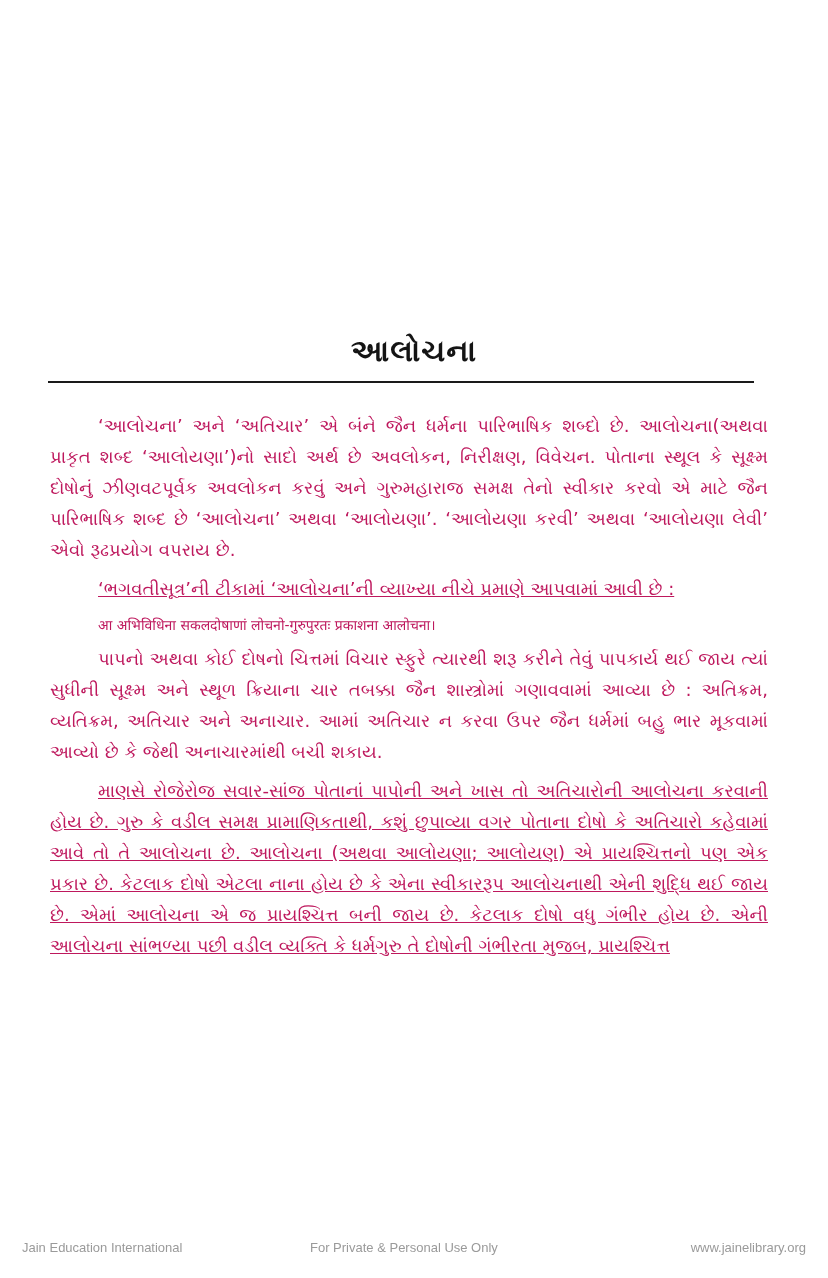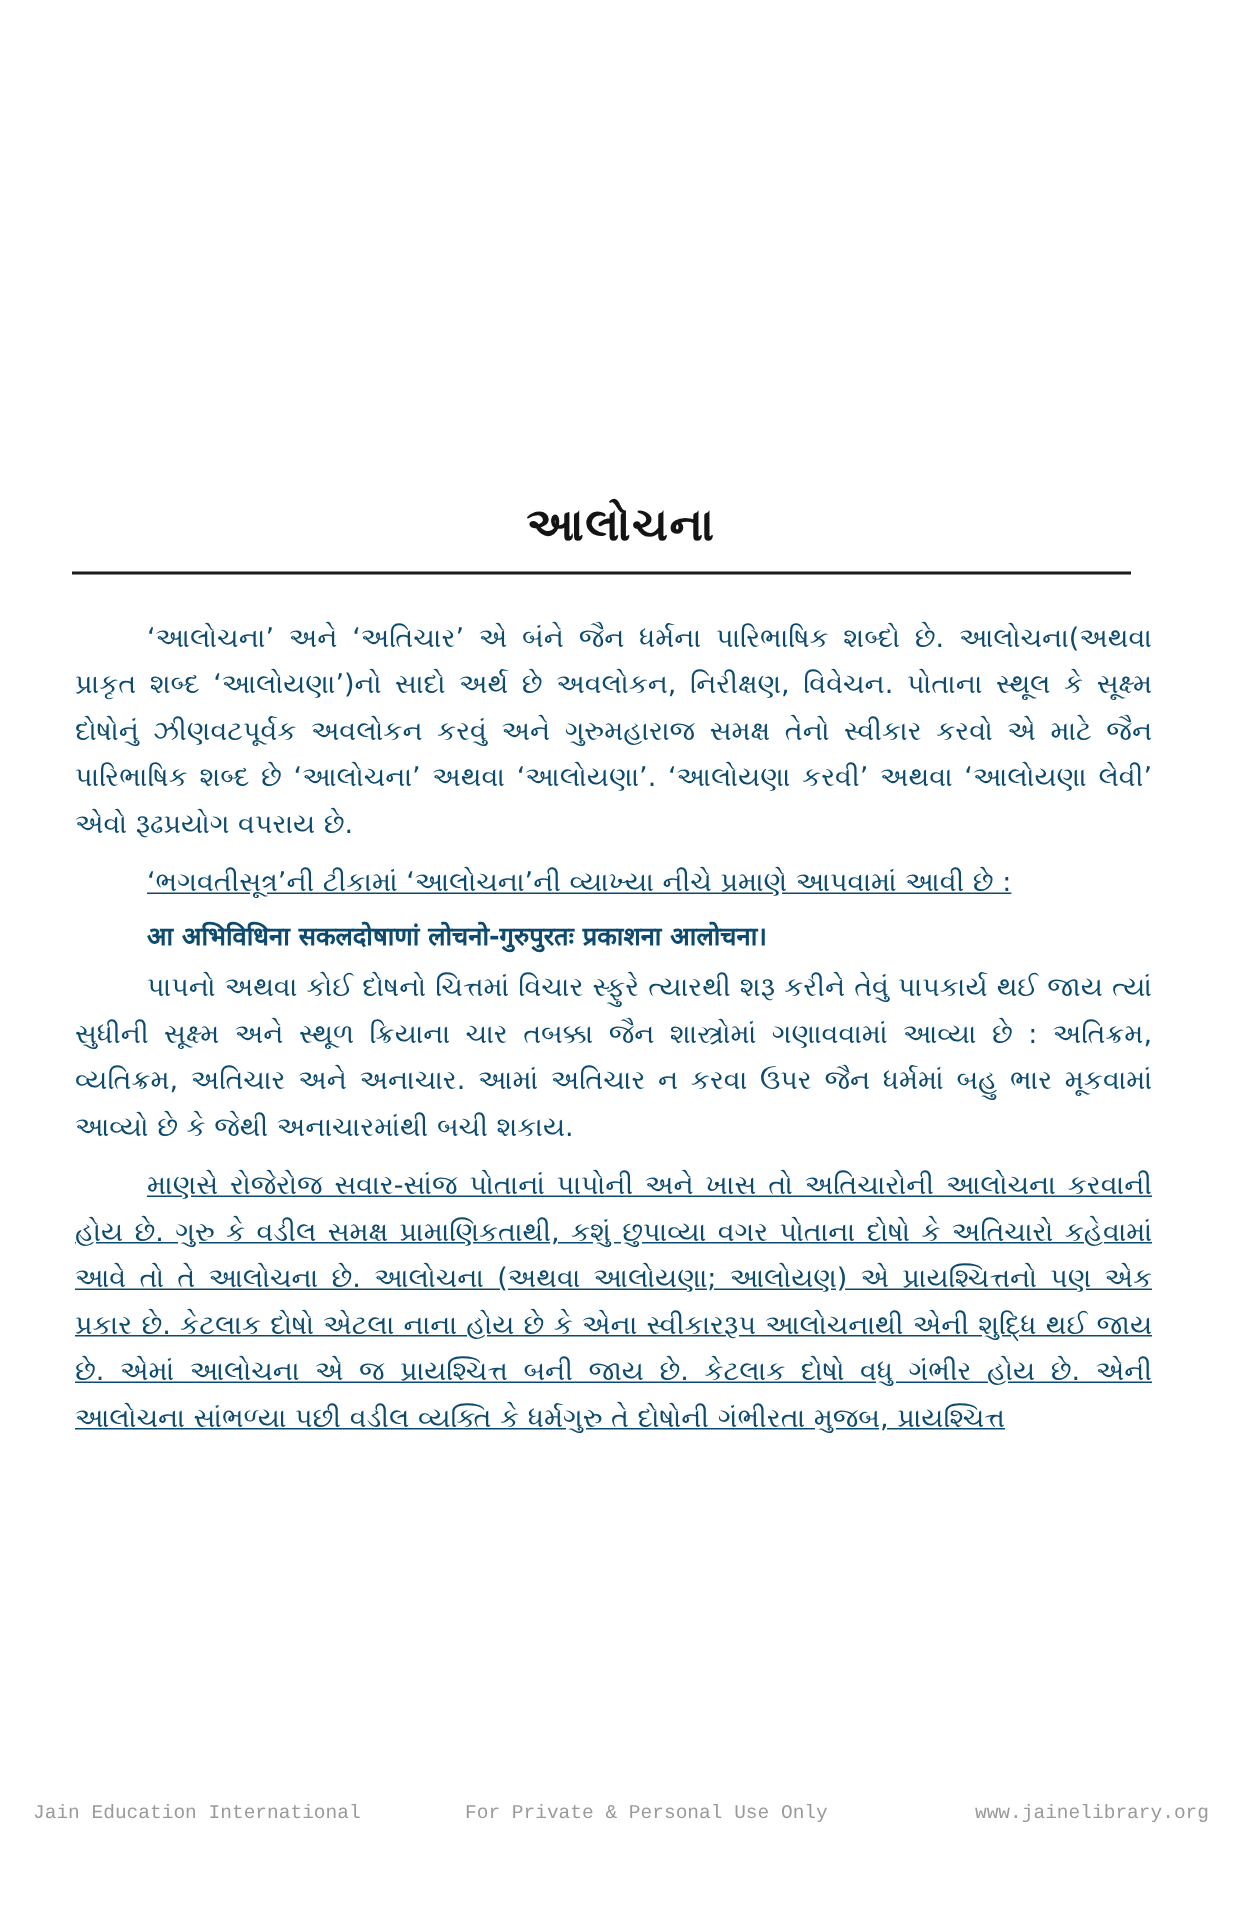--- a/index.html
+++ b/index.html
@@ -39,43 +39,43 @@
       height: 2px;
       background: #1a1a1a;
     }
     .body-text {
       position: absolute;
       top: 410px;
       left: 50px;
       width: 718px;
       font-size: 18px;
       line-height: 31px;
-      color: #0c4a6e;
+      color: #be185d;
     }
     .body-text p {
       margin: 0;
       text-align: justify;
       text-align-last: left;
     }
     .indent { text-indent: 48px; }
     .p-gap { margin-top: 8px !important; text-decoration: underline; }
     .sanskrit {
-      font-weight: bold;
-      font-size: 17px;
+      font-weight: normal;
+      font-size: 14px;
       text-indent: 48px;
       margin-top: 6px !important;
       margin-bottom: 2px !important;
     }
     .footer {
       position: absolute;
-      top: 1201px;
+      top: 1240px;
       left: 0;
       width: 828px;
       height: 20px;
-      font-family: Liberation Mono, monospace;
+      font-family: Liberation Sans, sans-serif;
       font-size: 13px;
       color: #9a9a9a;
     }
     .footer span { position: absolute; top: 0; }
     .footer .f-left { left: 22px; }
     .footer .f-center { left: 310px; text-align: center; }
     .footer .f-right { right: 22px; }
   </style>
 </head>
 <body>

